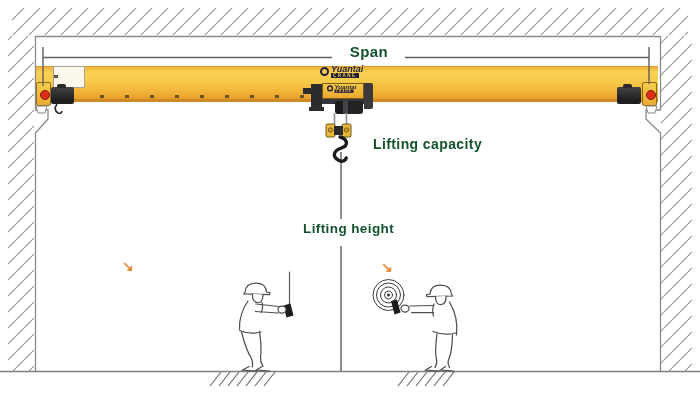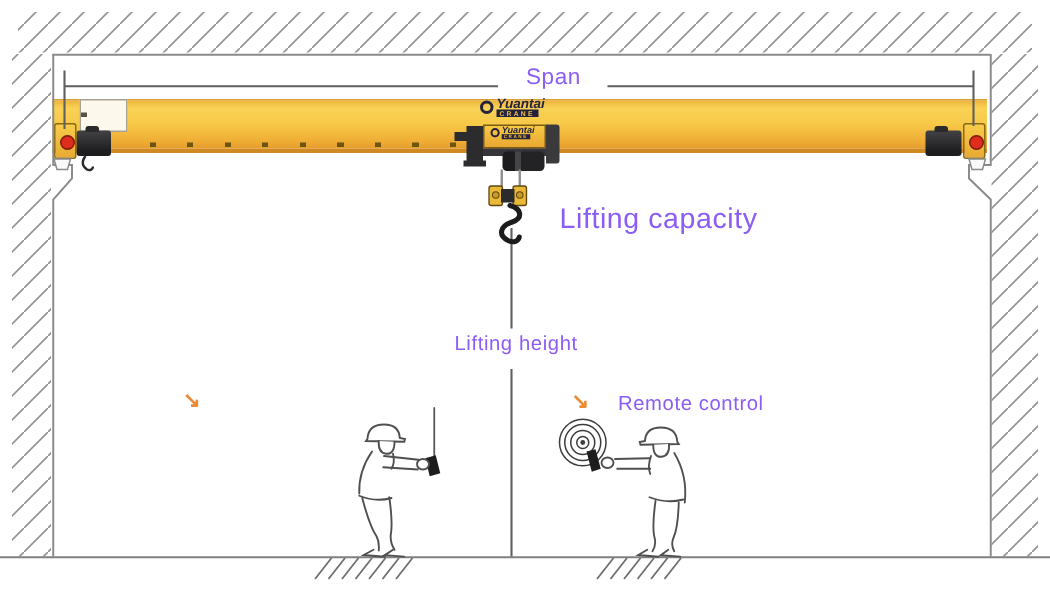--- a/index.html
+++ b/index.html
@@ -44,23 +44,23 @@
     background:linear-gradient(90deg,#1c1c1e 0 30%,#454549 30% 45%,#232325 45%);}
   
   .logo{display:flex;align-items:center;gap:2px;color:#23233d;z-index:4;}
   .logo-beam{left:320px;top:65px;}
   .logo-trolley{left:327px;top:84px;transform:scale(0.68);transform-origin:top left;}
   .logo-icon{width:9px;height:9px;border:2px solid #23233d;border-radius:50%;box-sizing:border-box;flex:none;}
   .logo-col{display:flex;flex-direction:column;align-items:flex-start;}
   .logo-name{font-size:9px;font-weight:bold;font-style:italic;line-height:8px;letter-spacing:0;}
   .logo-sub{font-size:4.5px;font-weight:bold;letter-spacing:1.5px;line-height:5px;background:#23233d;color:#f0c040;padding:0 2px;}
   
-  .lbl{color:#8b5cf6;font-weight:normal;white-space:nowrap;z-index:6;letter-spacing:0.4px;}
+  .lbl{color:#14532d;font-weight:bold;white-space:nowrap;z-index:6;letter-spacing:0.4px;}
   .lbl-span{left:333px;top:43px;width:72px;text-align:center;font-size:15px;}
-  .lbl-capacity{left:373px;top:136px;font-size:19px;}
+  .lbl-capacity{left:373px;top:136px;font-size:14px;}
   .lbl-height{left:303px;top:221px;font-size:13.5px;}
   .lbl-pendant{left:153px;top:260px;font-size:13.5px;}
   .lbl-remote{left:412px;top:261px;font-size:13.5px;}
   .arrow{color:#ec8b35;font-weight:bold;font-size:14px;z-index:6;line-height:14px;}
   .arrow-pendant{left:122px;top:259px;}
   .arrow-remote{left:381px;top:260px;}
   
   .linework{left:0;top:0;z-index:5;pointer-events:none;}
 </style>
 </head>
@@ -190,15 +190,14 @@
       <path d="M452.5 335 q-0.5 17 -3.5 23.5 q-2 4.5 0.5 9"></path>
       <path d="M431.5 366.5 l-6 3.5 l13.5 1.2 M445.5 366.5 l-5 3.6 l13 1"></path>
     </g>
   </svg>
 
   <div class="abs lbl lbl-span">Span</div>
   <div class="abs lbl lbl-capacity">Lifting capacity</div>
   <div class="abs lbl lbl-height">Lifting height</div>
   <div class="abs arrow arrow-pendant">↘</div>
   <div class="abs arrow arrow-remote">↘</div>
-  <div class="abs lbl lbl-remote">Remote control</div>
 
 </div>
 
 </body></html>

